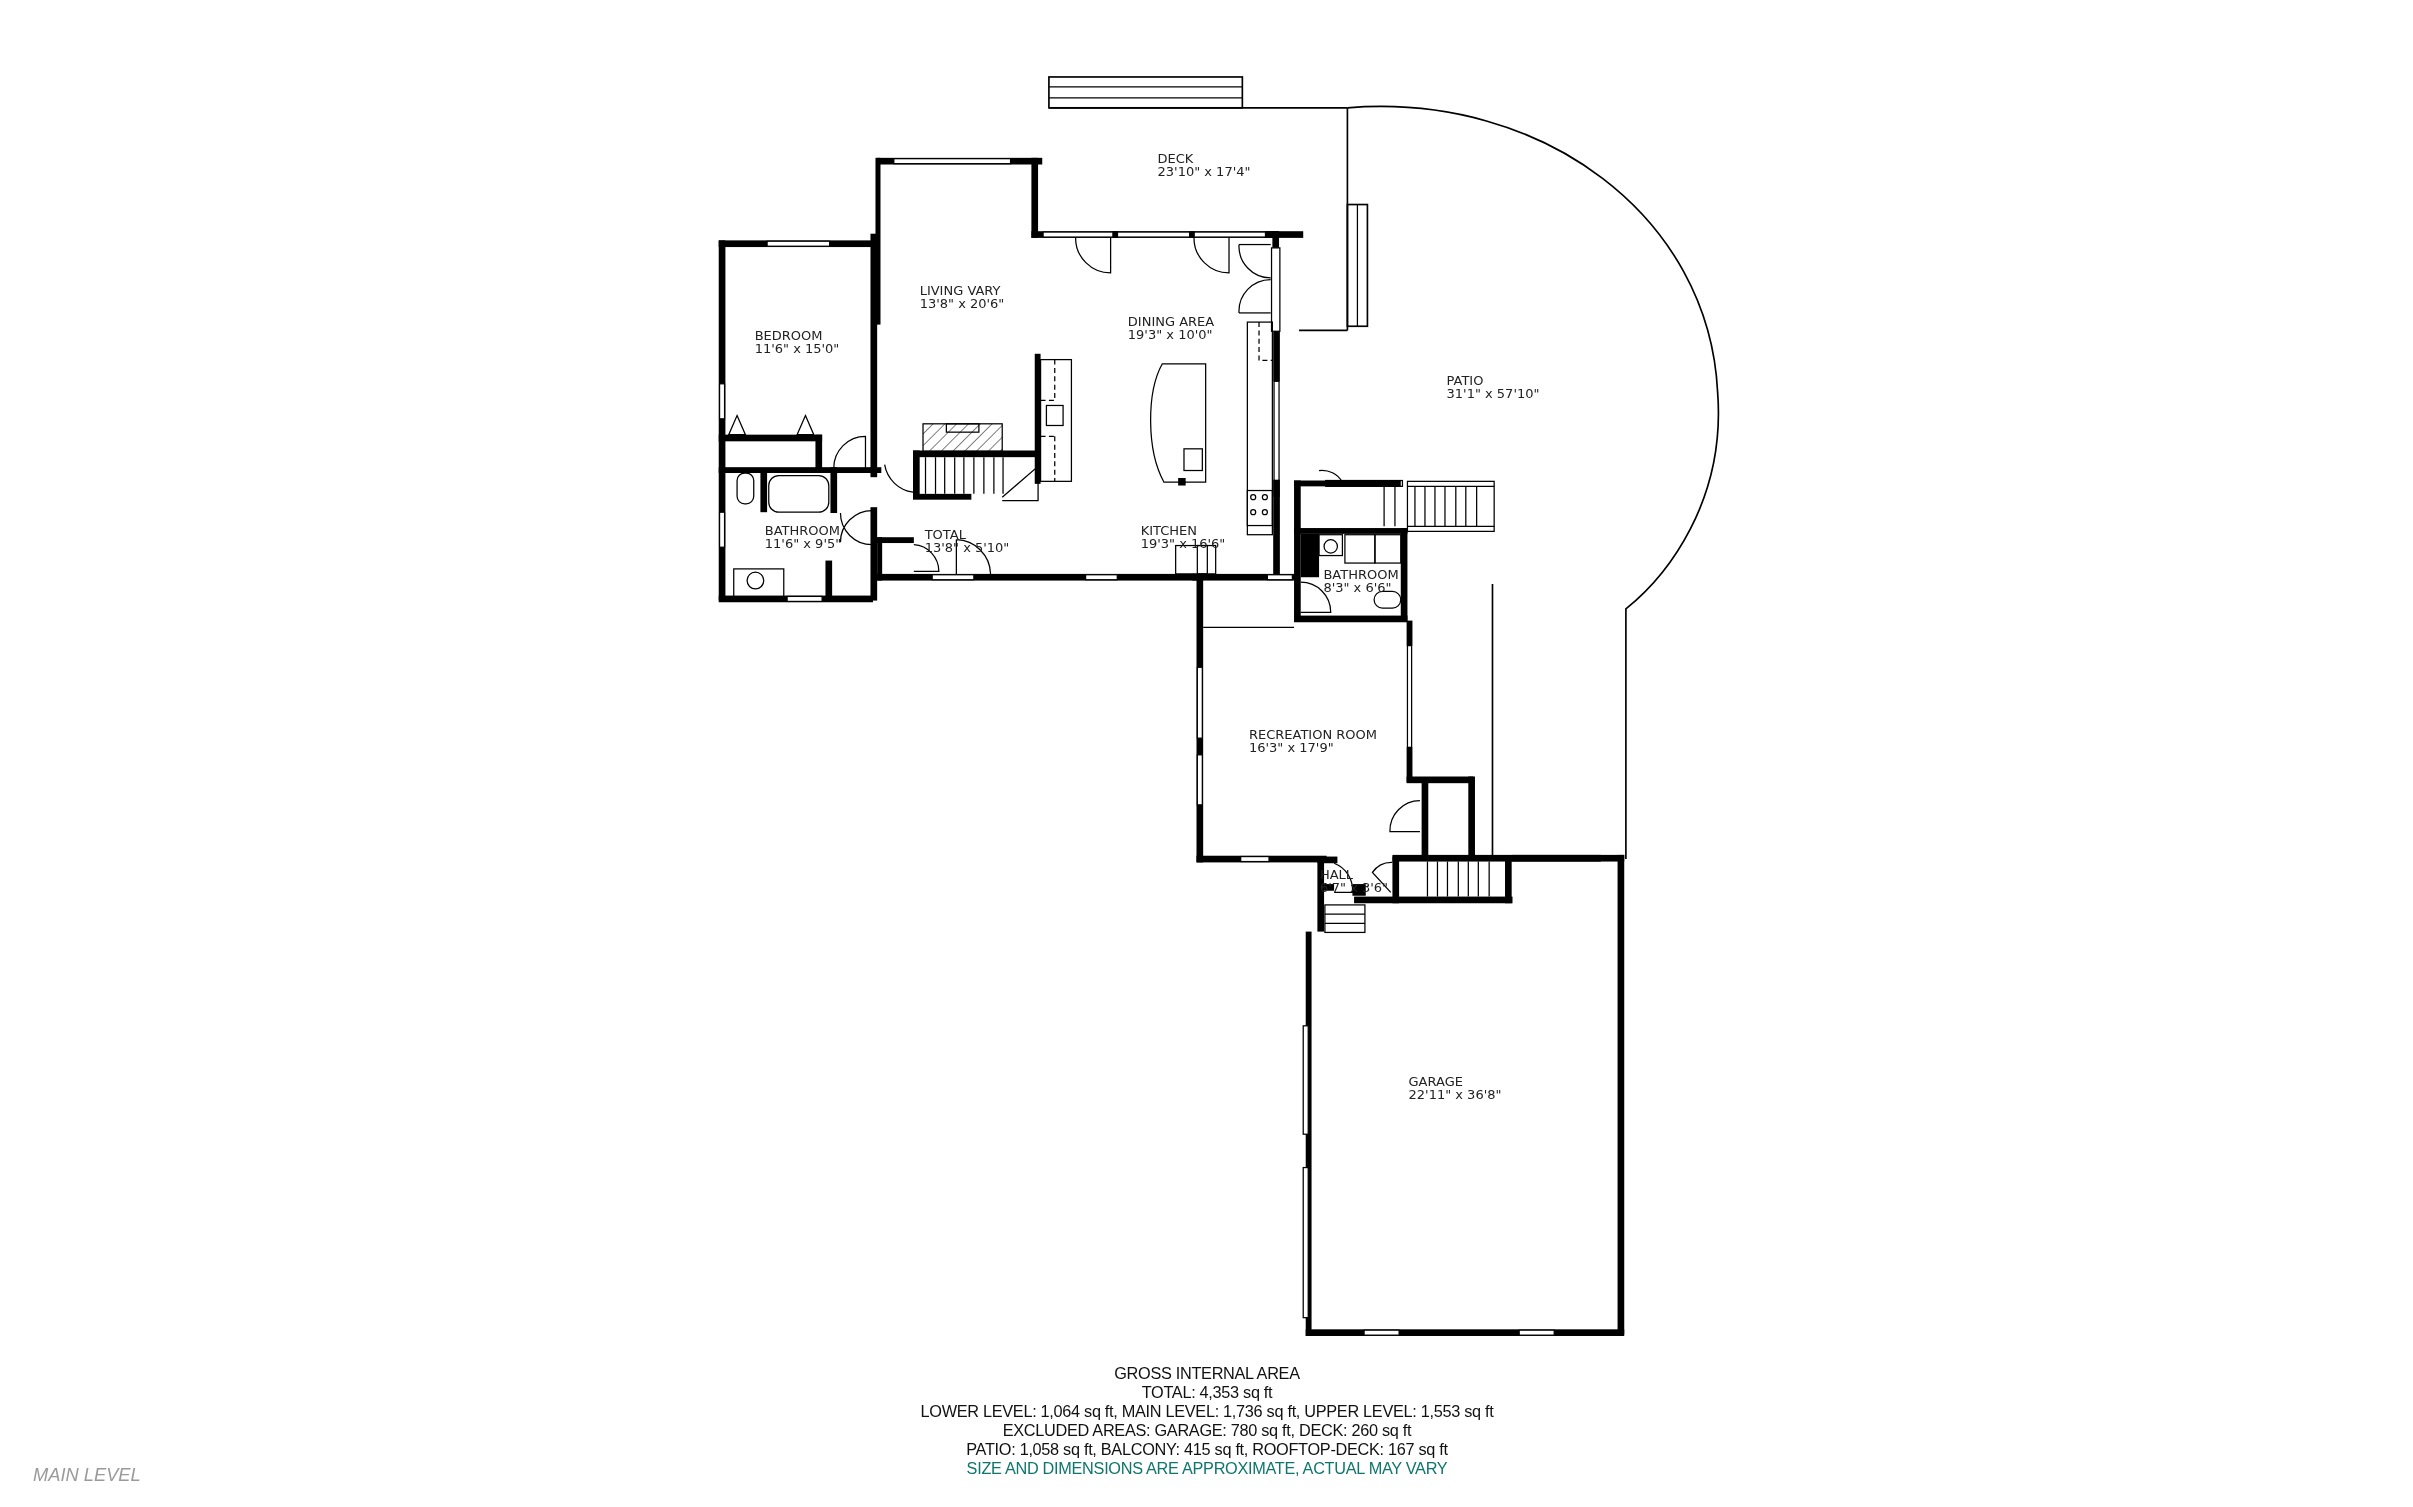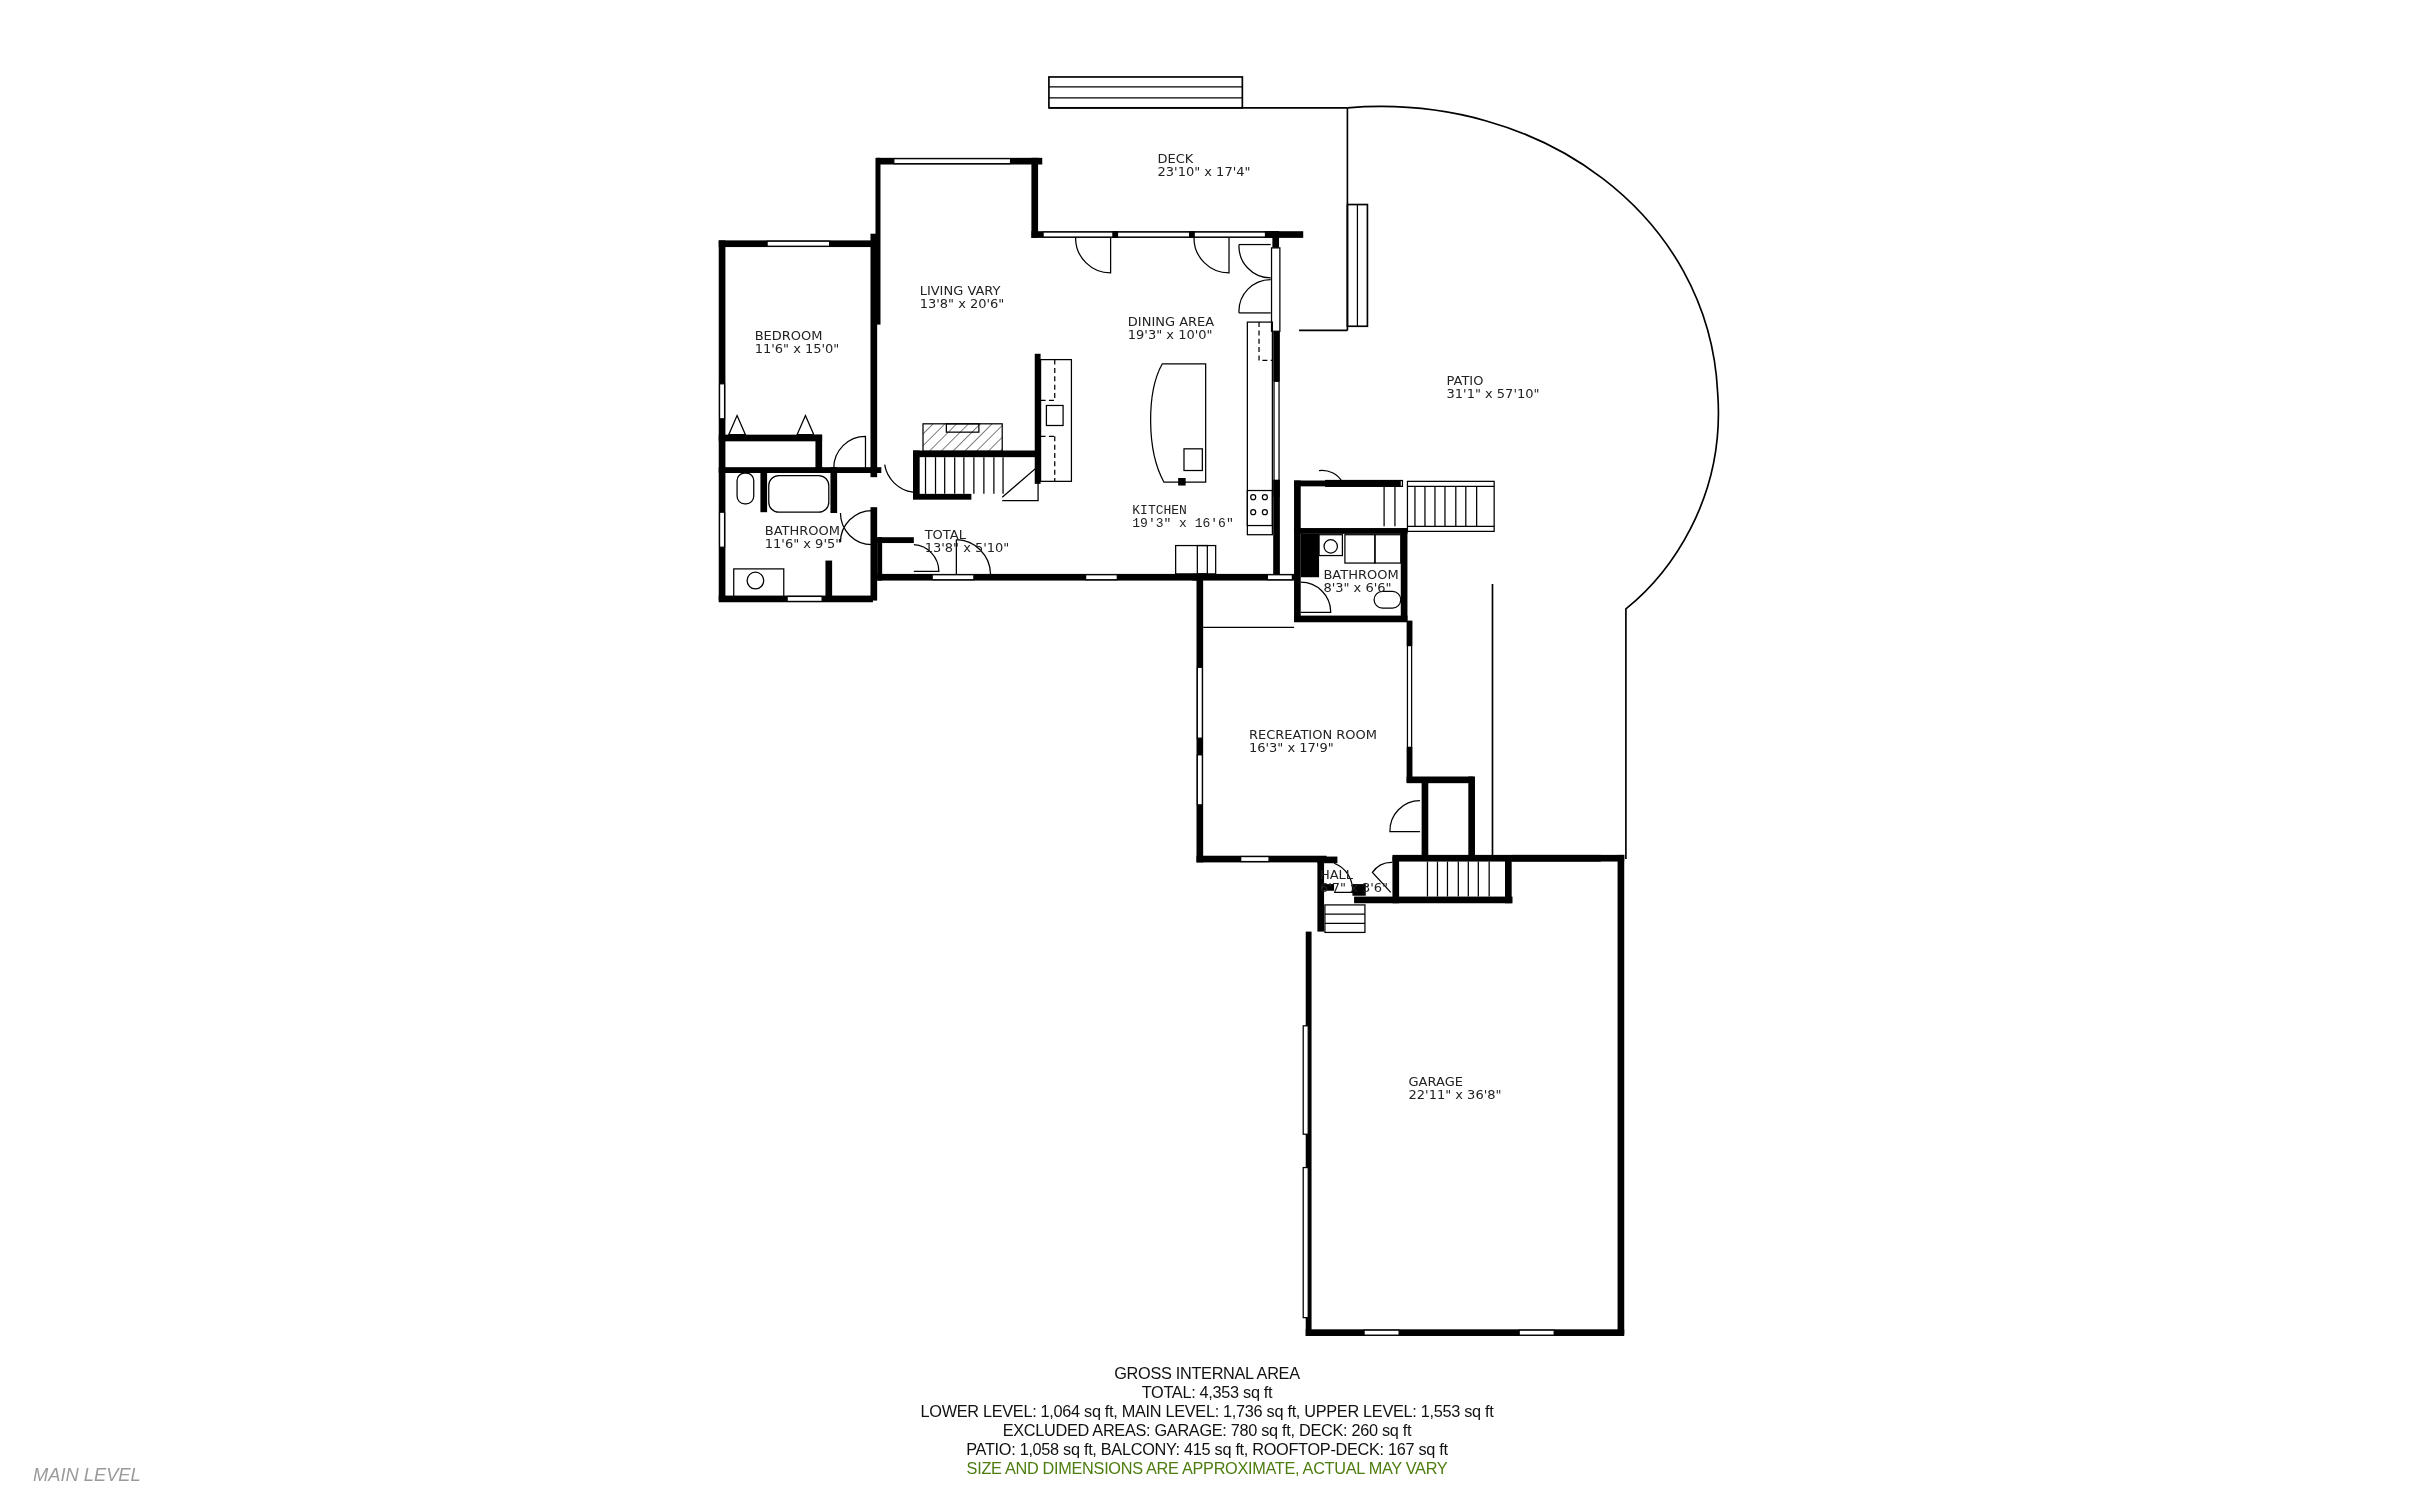--- a/index.html
+++ b/index.html
@@ -12,21 +12,21 @@
   .win { fill: #fff; stroke: #000; stroke-width: 1.5; }
   .dash { fill: none; stroke: #000; stroke-width: 1.5; stroke-dasharray: 6 4; }
   .hatch { fill: url(#hatchPat); stroke: #000; stroke-width: 1.5; }
   .room-label { position: absolute; transform: translate(-50%, 0); text-align: left;
                 font-family: "DejaVu Sans", sans-serif; font-size: 13px; line-height: 12.5px;
                 color: #222; white-space: nowrap; }
   .room-label span { display: block; }
   #summary { position: absolute; left: 1207px; top: 1364px; transform: translateX(-50%);
              text-align: center; font-family: "Liberation Sans", sans-serif; color: #111;
              font-size: 16.3px; line-height: 19px; white-space: nowrap; letter-spacing: -0.3px; }
-  #summary .note { color: #4d7c0f; }
+  #summary .note { color: #0f766e; }
   #level-label { position: absolute; left: 33px; top: 1464px; font-family: "Liberation Sans", sans-serif;
                  font-size: 18.3px; color: #9a9a9a; font-style: italic; }
 </style>
 </head>
 <body>
 
 <svg id="plan" viewBox="0 0 2894 1808" xmlns="http://www.w3.org/2000/svg">
   <defs>
     <pattern id="hatchPat" patternUnits="userSpaceOnUse" width="10" height="10" patternTransform="rotate(45)">
       <line x1="0" y1="0" x2="0" y2="10" stroke="#000" stroke-width="1.2"></line>
@@ -238,21 +238,21 @@
       <span>19'3" x 10'0"</span>
     </div>
     <div class="room-label" style="left: 797px; top: 330px;">
       <span>BEDROOM</span>
       <span>11'6" x 15'0"</span>
     </div>
     <div class="room-label" style="left: 1493px; top: 375px;">
       <span>PATIO</span>
       <span>31'1" x 57'10"</span>
     </div>
-    <div class="room-label" style="left: 1183px; top: 505px; font-family: Liberation Mono, monospace;">
+    <div class="room-label" style="left: 1183px; top: 525px;">
       <span>KITCHEN</span>
       <span>19'3" x 16'6"</span>
     </div>
     <div class="room-label" style="left: 803px; top: 525px;">
       <span>BATHROOM</span>
       <span>11'6" x 9'5"</span>
     </div>
     <div class="room-label" style="left: 967px; top: 529px;">
       <span>TOTAL</span>
       <span>13'8" x 5'10"</span>

